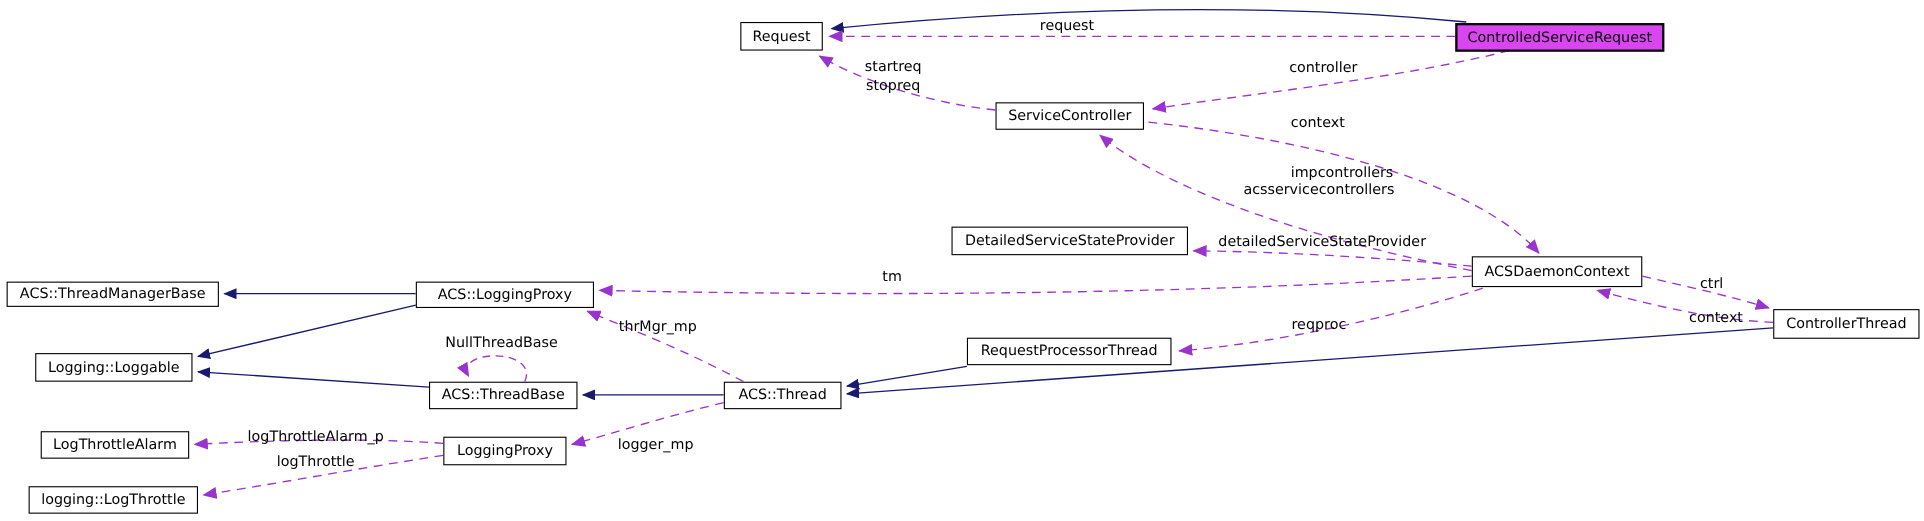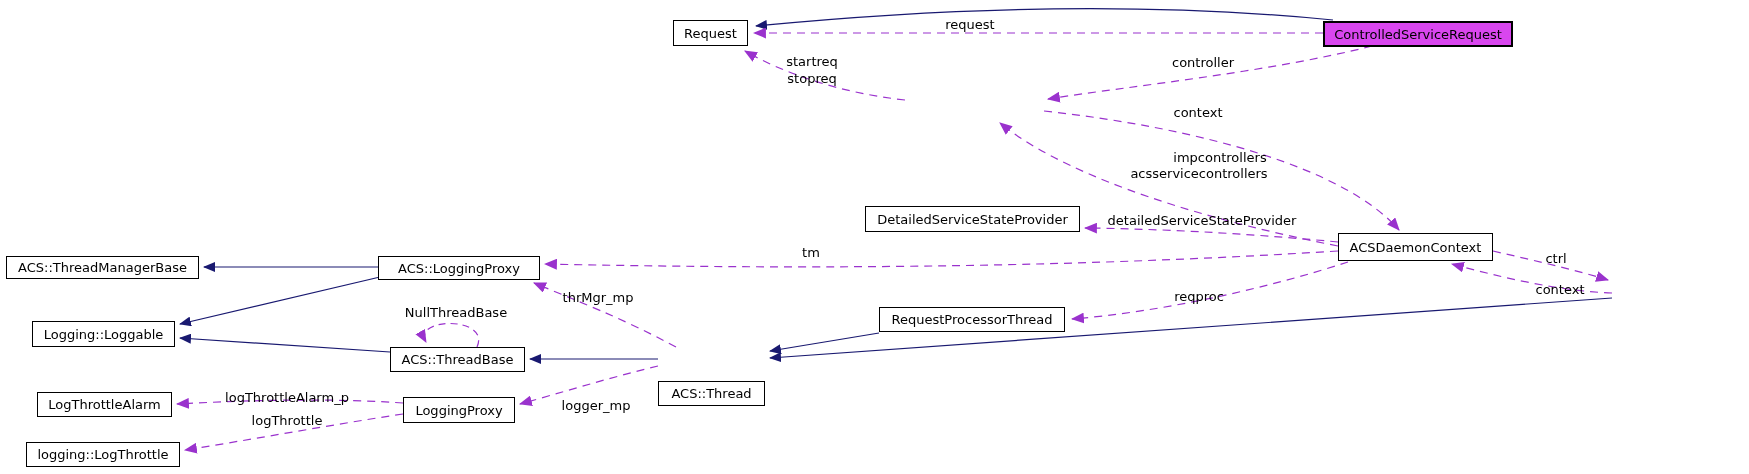--- a/index.html
+++ b/index.html
@@ -48,28 +48,30 @@
     <path d="M 1348 262 C 1265 289, 1160 312, 1072 319" fill="none" stroke="#9a32cd" stroke-width="1.2" stroke-dasharray="8,6" marker-end="url(#arrow-purple)"></path>
     <path d="M 676 347 C 622 318, 575 300, 534 283" fill="none" stroke="#9a32cd" stroke-width="1.2" stroke-dasharray="8,6" marker-end="url(#arrow-purple)"></path>
     <path d="M 477 347 C 491 316, 412 317, 426 342" fill="none" stroke="#9a32cd" stroke-width="1.2" stroke-dasharray="7,5" marker-end="url(#arrow-purple)"></path>
     <path d="M 658 366 C 608 378, 560 393, 520 404" fill="none" stroke="#9a32cd" stroke-width="1.2" stroke-dasharray="8,6" marker-end="url(#arrow-purple)"></path>
     <path d="M 403 403 C 330 398, 252 400, 177 404" fill="none" stroke="#9a32cd" stroke-width="1.2" stroke-dasharray="8,6" marker-end="url(#arrow-purple)"></path>
     <path d="M 403 414 C 330 425, 255 439, 185 450" fill="none" stroke="#9a32cd" stroke-width="1.2" stroke-dasharray="8,6" marker-end="url(#arrow-purple)"></path>
   </svg>
 
   <div class="node" style="left:673px;top:20px;width:75px;height:26px;">Request</div>
   <div class="node highlight" style="left:1323px;top:21px;width:190px;height:26px;">ControlledServiceRequest</div>
+  <div class="node" style="left:905px;top:93px;width:135px;height:25px;">ServiceController</div>
   <div class="node" style="left:865px;top:206px;width:215px;height:26px;">DetailedServiceStateProvider</div>
   <div class="node" style="left:1338px;top:233px;width:155px;height:28px;">ACSDaemonContext</div>
   <div class="node" style="left:6px;top:256px;width:193px;height:23px;">ACS::ThreadManagerBase</div>
   <div class="node" style="left:378px;top:256px;width:162px;height:24px;">ACS::LoggingProxy</div>
+  <div class="node" style="left:1612px;top:281px;width:133px;height:27px;">ControllerThread</div>
   <div class="node" style="left:879px;top:307px;width:186px;height:25px;">RequestProcessorThread</div>
   <div class="node" style="left:32px;top:321px;width:143px;height:26px;">Logging::Loggable</div>
   <div class="node" style="left:390px;top:347px;width:135px;height:25px;">ACS::ThreadBase</div>
-  <div class="node" style="left:658px;top:347px;width:107px;height:25px;margin-top:34px;">ACS::Thread</div>
+  <div class="node" style="left:658px;top:347px;width:107px;height:25px;">ACS::Thread</div>
   <div class="node" style="left:37px;top:392px;width:135px;height:25px;">LogThrottleAlarm</div>
   <div class="node" style="left:403px;top:397px;width:112px;height:26px;">LoggingProxy</div>
   <div class="node" style="left:26px;top:442px;width:154px;height:25px;">logging::LogThrottle</div>
 
   <div class="elabel" style="left:970px;top:24px;">request</div>
   <div class="elabel" style="left:1203px;top:62px;">controller</div>
   <div class="elabel" style="left:812px;top:61px;">startreq</div>
   <div class="elabel" style="left:812px;top:78px;">stopreq</div>
   <div class="elabel" style="left:1198px;top:112px;">context</div>
   <div class="elabel" style="left:1200px;top:157px;margin-left:20px;">impcontrollers</div>

